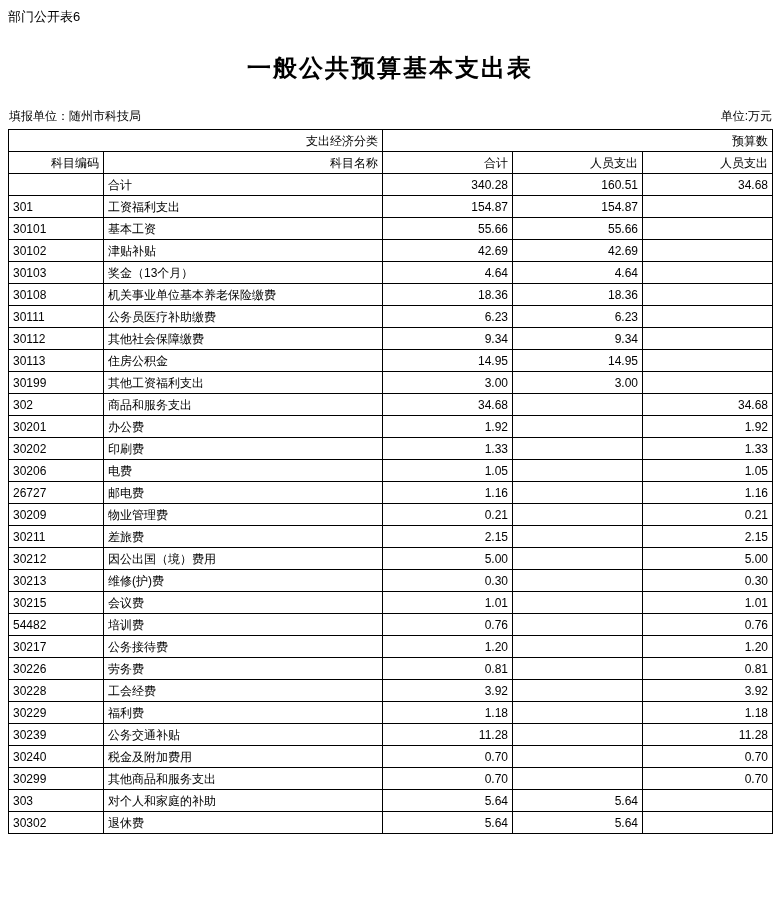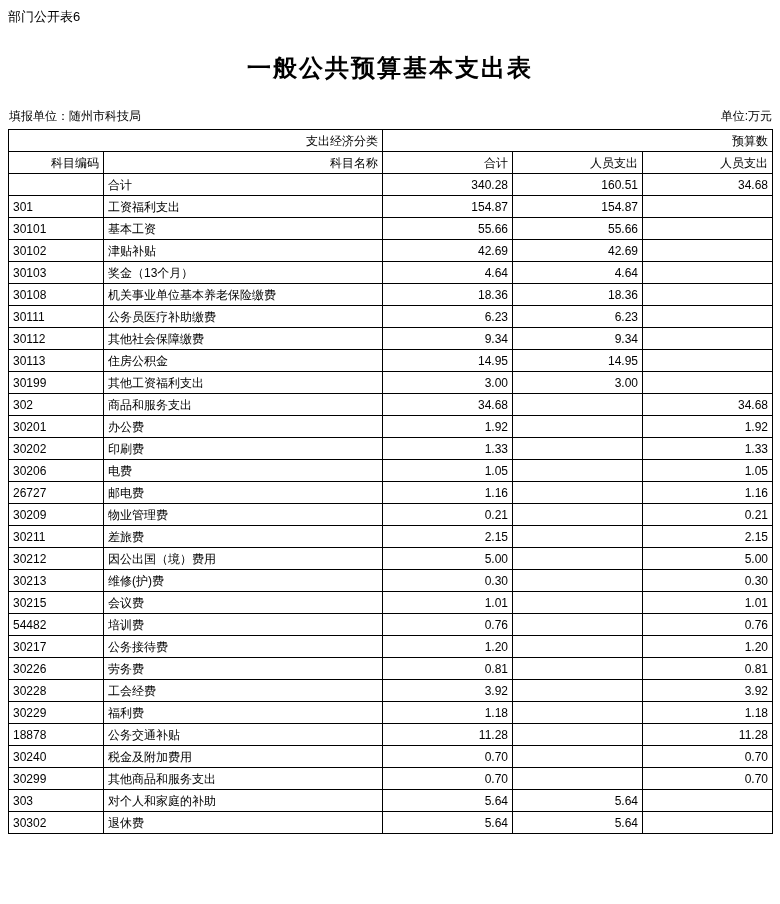--- a/index.html
+++ b/index.html
@@ -287,21 +287,21 @@
           <td class="num">3.92</td>
         </tr>
         <tr>
           <td class="code">30229</td>
           <td class="name lvl2">福利费</td>
           <td class="num">1.18</td>
           <td class="num"></td>
           <td class="num">1.18</td>
         </tr>
         <tr>
-          <td class="code">18878</td>
+          <td class="code">30239</td>
           <td class="name lvl2">公务交通补贴</td>
           <td class="num">11.28</td>
           <td class="num"></td>
           <td class="num">11.28</td>
         </tr>
         <tr>
           <td class="code">30240</td>
           <td class="name lvl2">税金及附加费用</td>
           <td class="num">0.70</td>
           <td class="num"></td>

